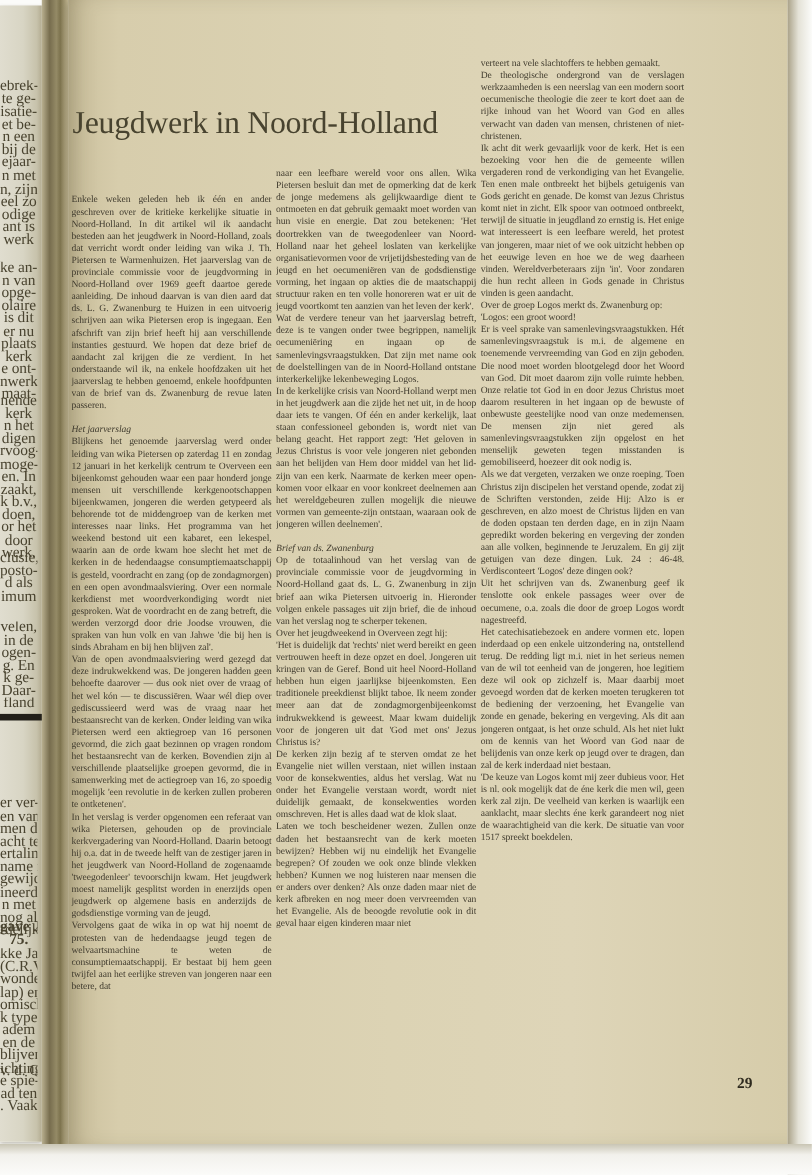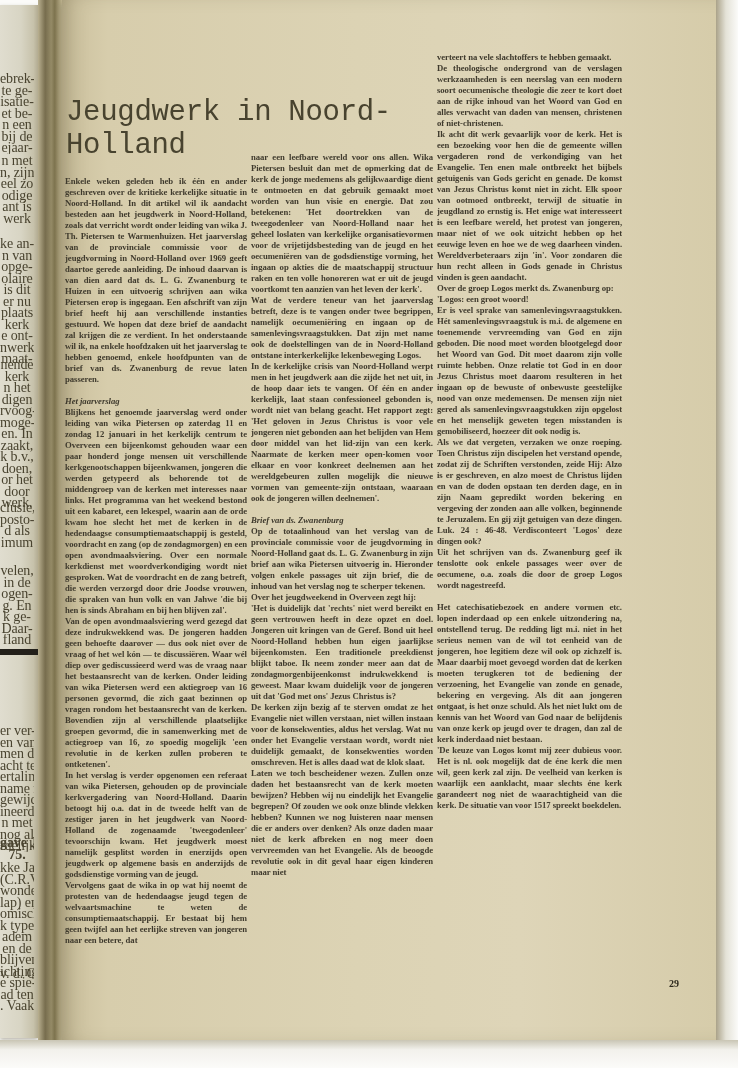--- a/index.html
+++ b/index.html
@@ -45,37 +45,37 @@
     position:absolute;left:716px;top:0;width:22px;height:1068px;
     background:linear-gradient(90deg,#aaa289 0%,#e4e2d7 45%,#fbfbf9 100%);
   }
   .bottom-band{
     position:absolute;left:0;top:1040px;width:738px;height:28px;
     background:linear-gradient(180deg,#c9c5b4 0%,#f2f1ec 35%,#fbfbf9 100%);
   }
 
   .article-title{
     position:absolute;left:4px;top:96px;width:420px;margin:0;
-    font-family:Liberation Mono, monospace;
+    font-family:Liberation Serif, serif;
     font-weight:400;font-size:29px;letter-spacing:-.3px;color:#48432f;
   }
   .col{
     position:absolute;overflow:hidden;
     font-size:8.7px;line-height:11px;color:#3f3a2d;
     text-align:justify;letter-spacing:-.05px;
   }
-  .col p{margin:0;font-weight:bold;}
+  .col p{margin:0;}
   .col .sec{font-style:italic;margin-top:11px;}
-  .col .gap{margin-top:11px;}
+  .col .gap{}
   .col1{left:3px;top:152px;width:182px;height:884px;margin-top:24px;}
   .col2{left:189px;top:152px;width:182px;height:884px;}
   .col3{left:375px;top:52px;width:185px;height:984px;}
   .pagenum{
     position:absolute;left:602px;top:978px;width:20px;
-    font-size:10px;font-weight:bold;color:#2e2a1e;text-align:center;
+    font-size:14px;font-weight:bold;color:#2e2a1e;text-align:right;
   }
 </style>
 </head>
 <body>
 
 <div class="scan">
 
   <div class="torn-strip">
     <div class="frag g1">
         <div class="frag-line">ebrek-</div>

